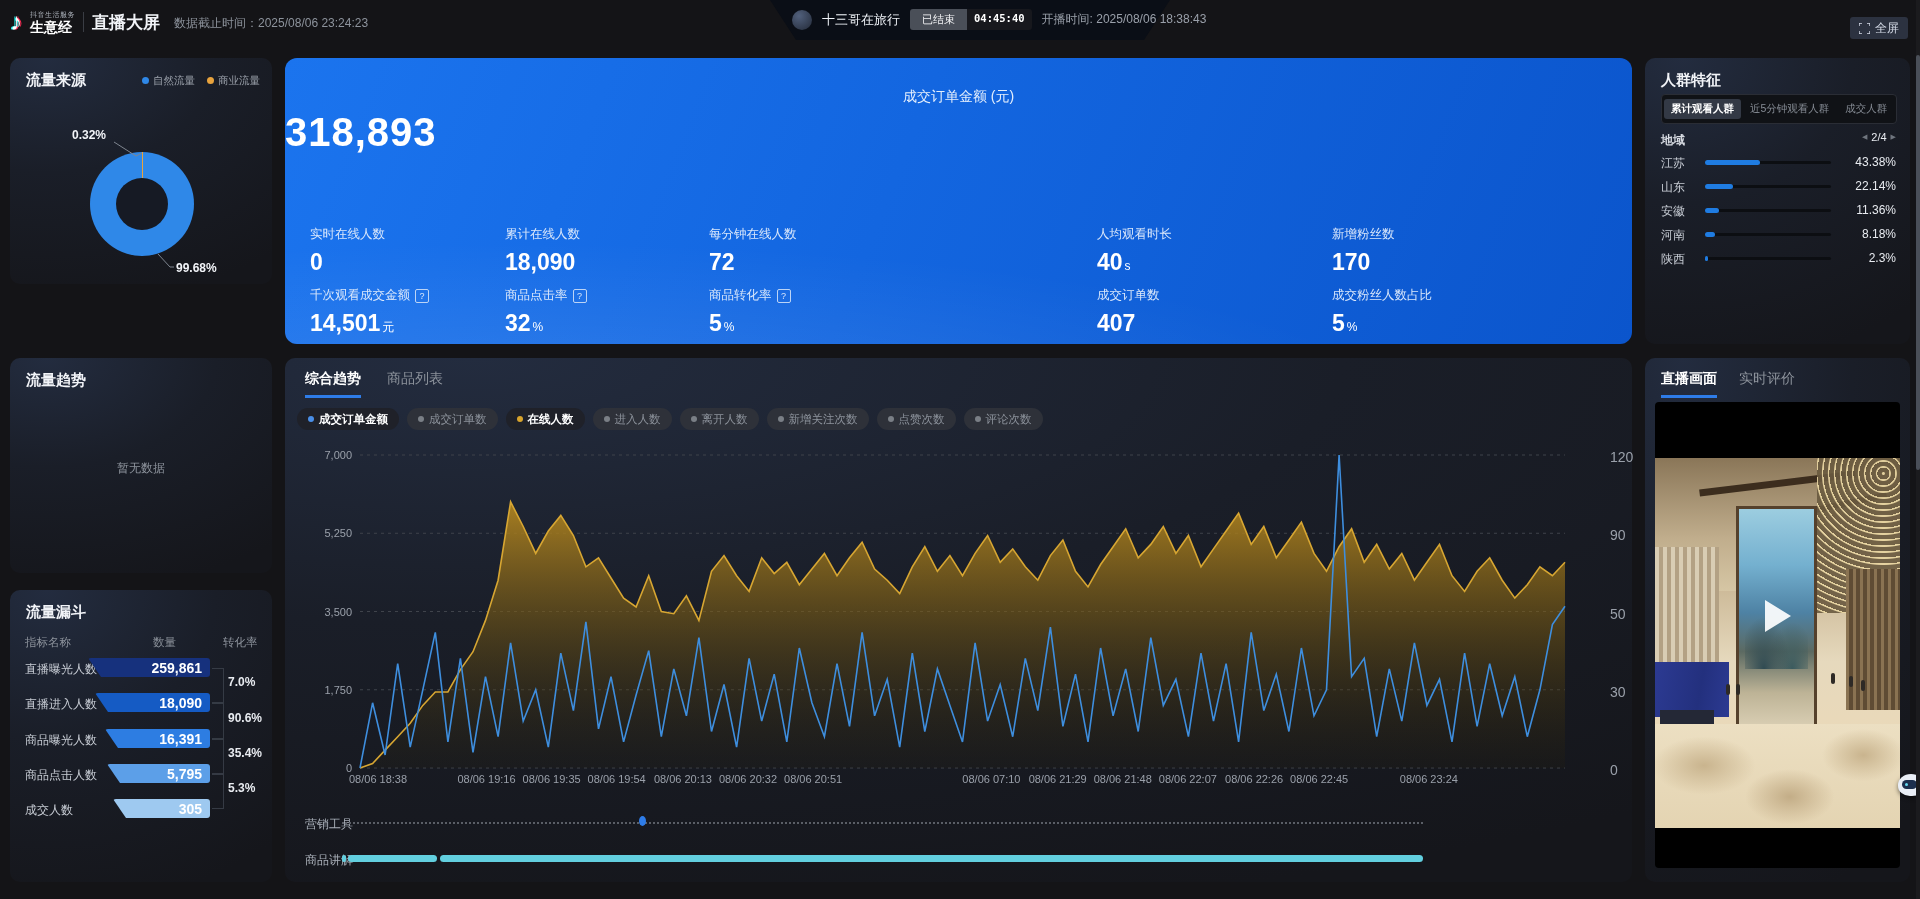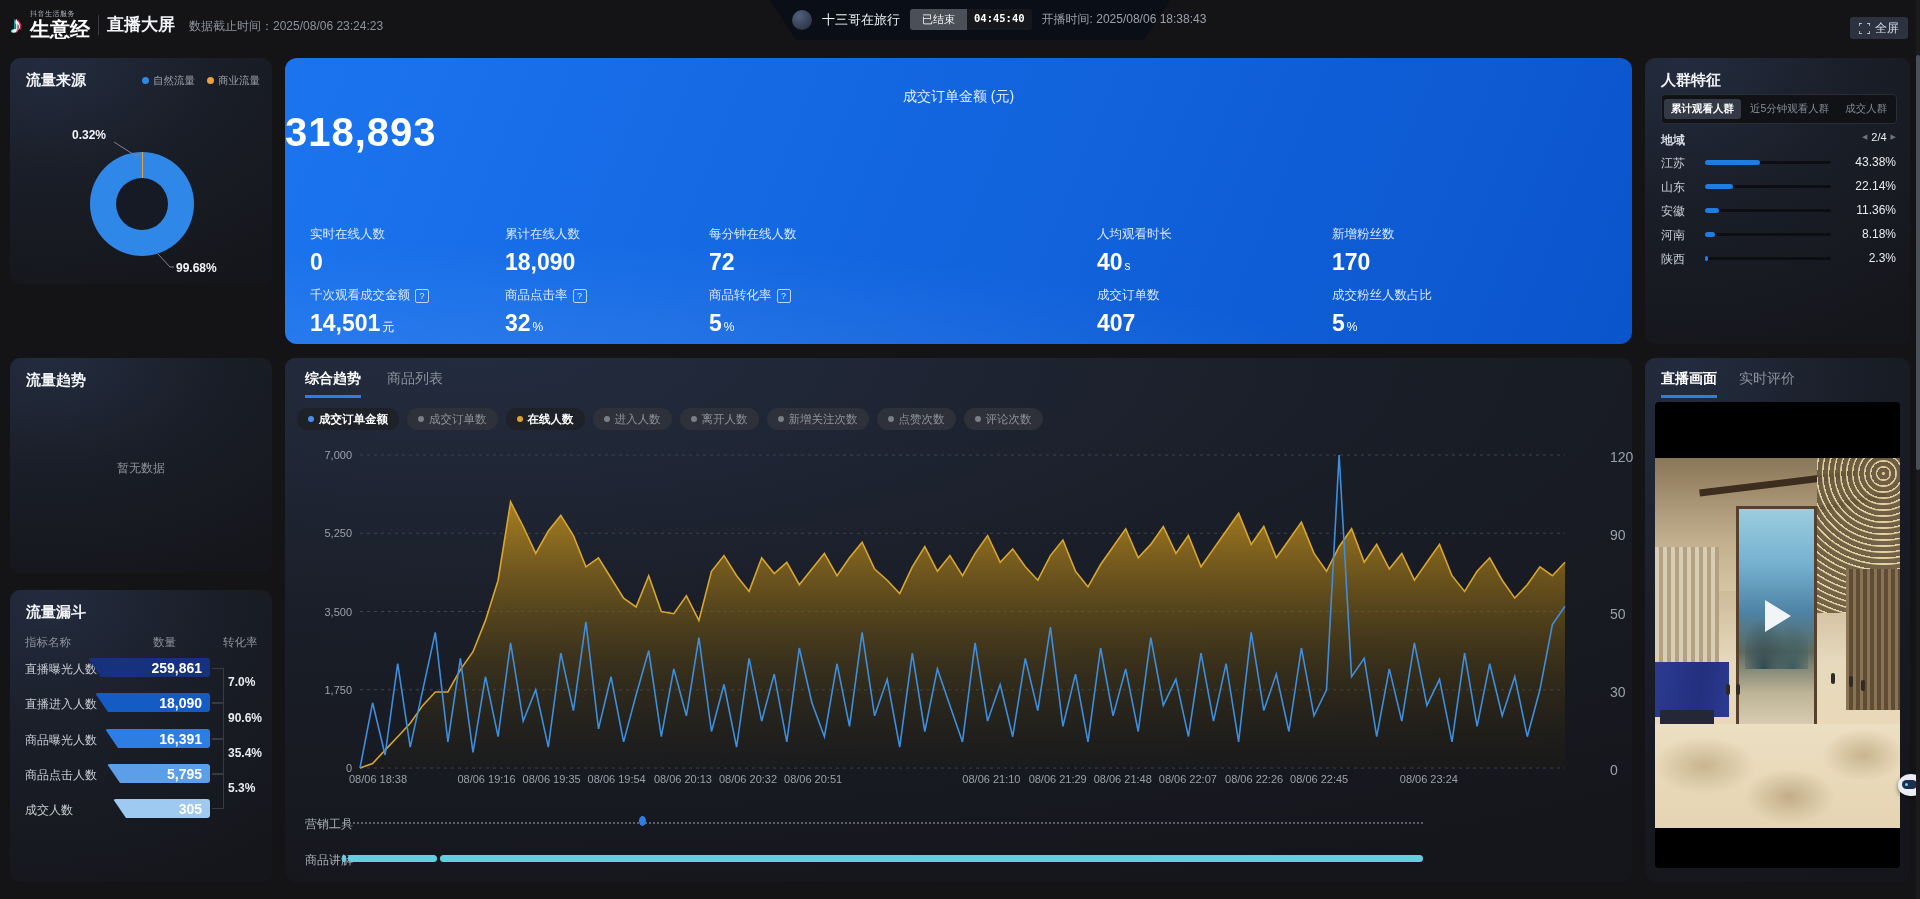--- a/index.html
+++ b/index.html
@@ -6,21 +6,21 @@
   .stage{position:relative;width:1920px;height:899px;background:#141417;overflow:hidden;
          font-family:"Liberation Sans",sans-serif;color:#e8ebf0;}
   
   .hdr{position:absolute;left:0;top:0;width:100%;height:45px;}
   .hdr-center-bg{position:absolute;left:770px;top:0;width:400px;height:40px;background:#0a0e16;
       clip-path:polygon(0 0,100% 0,calc(100% - 26px) 100%,26px 100%);}
   .logo-wrap{position:absolute;left:10px;top:10px;display:flex;align-items:center;gap:8px;}
   .note{font-size:24px;color:#fff;text-shadow:-1.5px 0 #25f4ee,1.5px 0 #fe2c55;line-height:24px;}
   .logo-txt{display:flex;flex-direction:column;line-height:1;}
   .logo-small{font-size:7px;color:#aeb4bd;letter-spacing:.5px;}
-  .logo-name{font-size:20px;font-weight:bold;color:#fff;margin-top:2px;}
+  .logo-name{font-size:14px;font-weight:bold;color:#fff;margin-top:2px;}
   .hdr-div{width:1px;height:20px;background:#3a3d44;}
   .hdr-title{font-size:17px;font-weight:bold;color:#f2f4f8;}
   .hdr-cutoff{font-size:12px;color:#8d939c;margin-left:6px;margin-top:3px;text-align:center;}
   .stream{position:absolute;left:792px;top:9px;display:flex;align-items:center;gap:10px;}
   .avatar{width:20px;height:20px;border-radius:50%;background:radial-gradient(circle at 35% 30%,#51607c,#232a38);border:1px solid #3c4welcome454;}
   .stream-name{font-size:13px;color:#eef1f6;}
   .badge{display:flex;font-size:11px;border-radius:3px;overflow:hidden;}
   .badge-status{background:#4a4f58;color:#f2f3f5;padding:3px 12px;}
   .badge-timer{background:#17181d;color:#fff;font-weight:bold;padding:3px 7px;font-family:"DejaVu Sans Mono",monospace;font-size:10.5px;}
   .stream-start{font-size:12px;color:#9aa0aa;}
@@ -285,21 +285,21 @@
         <div class="axis-r" style="left: 1290px; top: 247.5px;">50</div>
         <div class="axis-r" style="left: 1290px; top: 325.75px;">30</div>
         <div class="axis-r" style="left: 1290px; top: 404px;">0</div>
         <div class="xtick" style="left: 93.075px;">08/06 18:38</div>
         <div class="xtick" style="left: 201.525px;">08/06 19:16</div>
         <div class="xtick" style="left: 266.595px;">08/06 19:35</div>
         <div class="xtick" style="left: 331.665px;">08/06 19:54</div>
         <div class="xtick" style="left: 397.94px;">08/06 20:13</div>
         <div class="xtick" style="left: 463.01px;">08/06 20:32</div>
         <div class="xtick" style="left: 528.08px;">08/06 20:51</div>
-        <div class="xtick" style="left: 706.42px;">08/06 21:10</div>
+        <div class="xtick" style="left: 706.42px;">08/06 07:10</div>
         <div class="xtick" style="left: 772.695px;">08/06 21:29</div>
         <div class="xtick" style="left: 837.765px;">08/06 21:48</div>
         <div class="xtick" style="left: 902.835px;">08/06 22:07</div>
         <div class="xtick" style="left: 969.11px;">08/06 22:26</div>
         <div class="xtick" style="left: 1034.18px;">08/06 22:45</div>
         <div class="xtick" style="left: 1143.84px;">08/06 23:24</div>
         <svg width="1205" height="315" style="position:absolute;left:75px;top:97px;overflow:visible;">
           <defs>
             <linearGradient id="goldFill" x1="0" y1="0" x2="0" y2="1">
               <stop offset="0" stop-color="#b8891f" stop-opacity="0.9"></stop>

